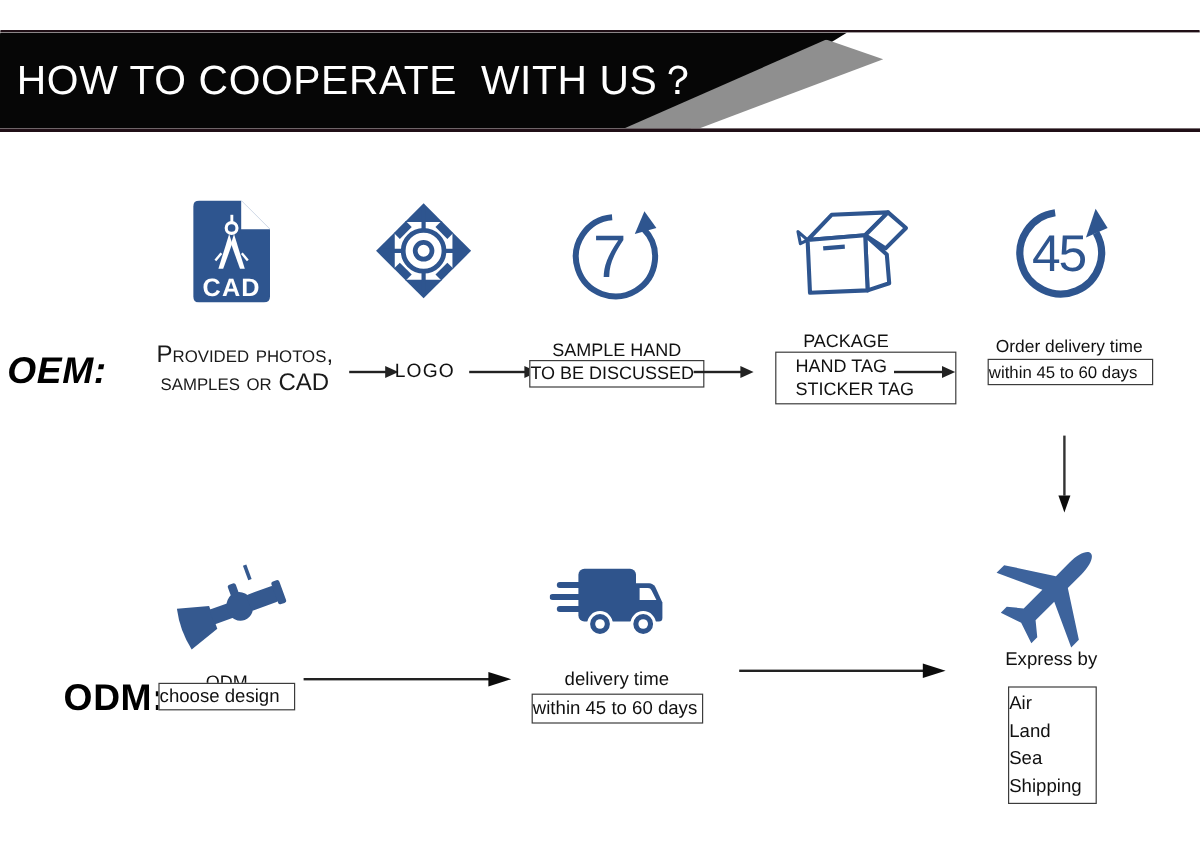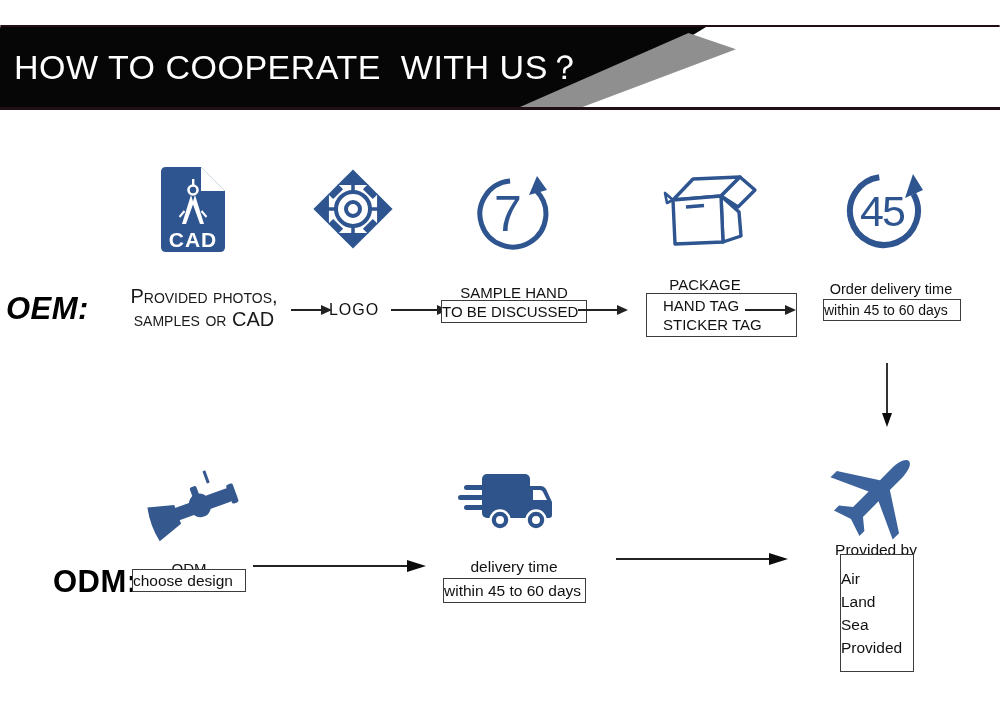--- a/index.html
+++ b/index.html
@@ -163,21 +163,21 @@
   <div class="abs ctr" style="left:150px;top:560px;width:78px;font-size:15px;">ODM</div>
   <div class="obox" style="left:132px;top:569px;width:112px;height:21px;line-height:21px;font-size:15.5px;">choose design</div>
 
   <div class="arr arr-big" style="left:253px;top:565px;width:156px;"></div>
 
   <div class="abs ctr" style="left:450px;top:558px;width:128px;font-size:15.5px;">delivery time</div>
   <div class="obox" style="left:443px;top:578px;width:141px;height:23px;line-height:23px;font-size:15.5px;">within 45 to 60 days</div>
 
   <div class="arr arr-big" style="left:616px;top:558px;width:155px;"></div>
 
-  <div class="abs ctr" style="left:820px;top:541px;width:112px;font-size:15.5px;">Provided by</div>
-  <div class="obox" style="left:840px;top:554px;width:72px;padding:12px 0;line-height:23px;font-size:15.5px;">
+  <div class="abs ctr" style="left:820px;top:541px;width:112px;font-size:15.5px;">Express by</div>
+  <div class="obox" style="left:840px;top:572px;width:72px;padding:2px 0;line-height:23px;font-size:15.5px;">
     <div>Air</div>
     <div>Land</div>
     <div>Sea</div>
-    <div>Provided</div>
+    <div>Shipping</div>
   </div>
 
 </div>
 
 </body></html>

